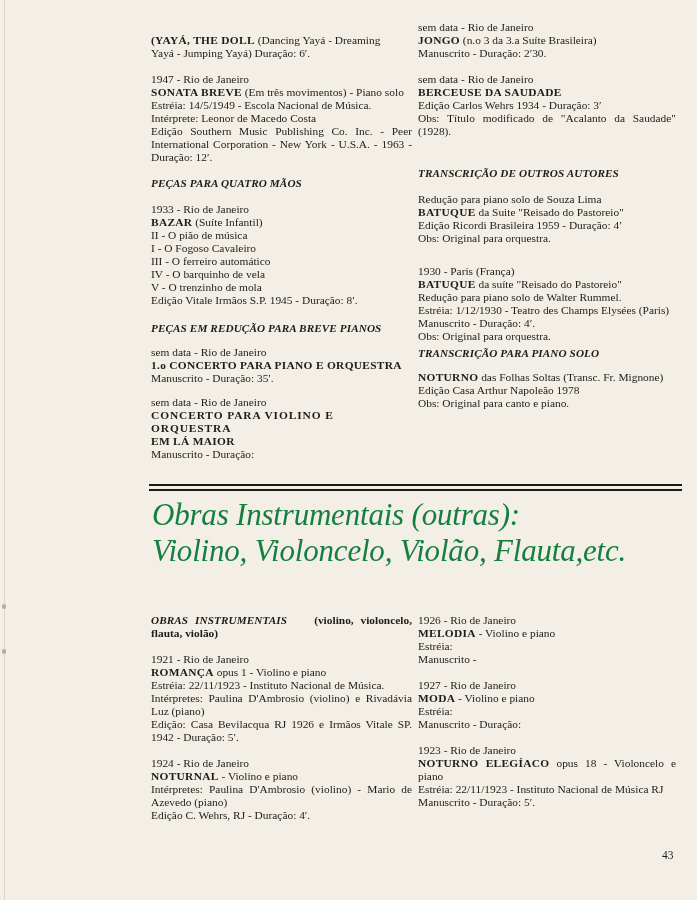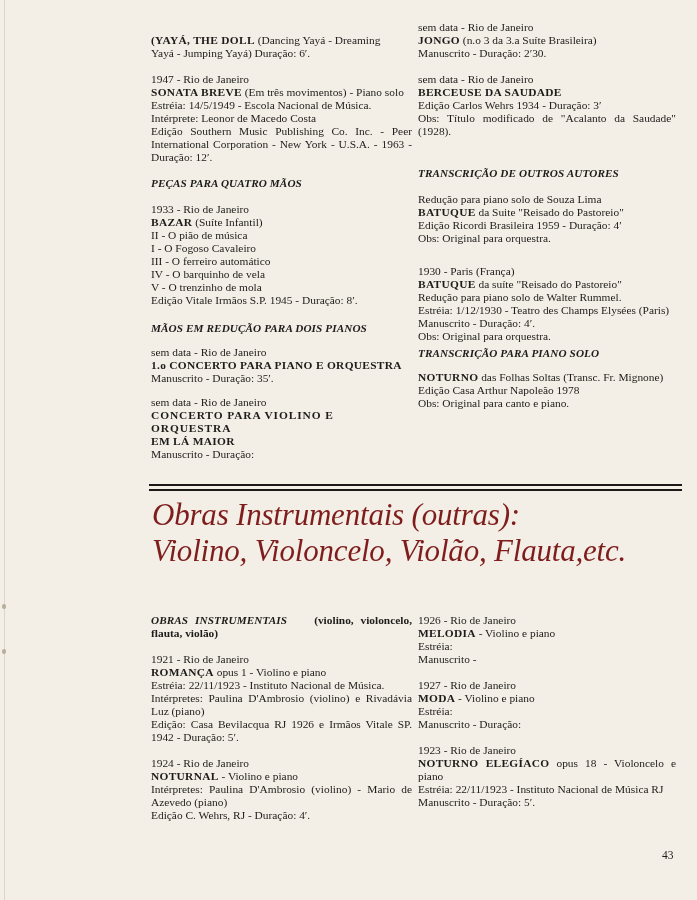--- a/index.html
+++ b/index.html
@@ -26,21 +26,21 @@
   .just { text-align: justify; text-align-last: left; }
   .b { font-weight: bold; letter-spacing: 0.3px; }
   .sec-head {
     font-style: italic; font-weight: bold; font-size: 11.2px;
     letter-spacing: 0.1px;
   }
   .big-title {
     position: absolute; left: 152px; top: 497px;
     font-family: "Liberation Serif", "DejaVu Serif", serif;
     font-style: italic; font-size: 31px; line-height: 36px;
-    color: #7f1d1d; font-weight: normal;
+    color: #15803d; font-weight: normal;
     letter-spacing: -0.2px;
   }
   .rule {
     position: absolute; left: 149px; width: 533px; background: #1c1a18;
   }
   .rule-1 { top: 484px; height: 2px; }
   .rule-2 { top: 489px; height: 2px; }
   .page-number {
     position: absolute; left: 662px; top: 849px; font-size: 11.5px;
   }
@@ -73,21 +73,21 @@
     <span class="line">1933 - Rio de Janeiro</span>
     <div><span class="b">BAZAR</span><span> (Suíte Infantil)</span></div>
     <span class="line">II - O pião de música</span>
     <span class="line">I - O Fogoso Cavaleiro</span>
     <span class="line">III - O ferreiro automático</span>
     <span class="line">IV - O barquinho de vela</span>
     <span class="line">V - O trenzinho de mola</span>
     <span class="line">Edição Vitale Irmãos S.P. 1945 - Duração: 8′.</span>
   </div>
 
-  <div class="sec-head" style="margin-top:15px;">MÃOS EM REDUÇÃO PARA DOIS PIANOS</div>
+  <div class="sec-head" style="margin-top:15px;">PEÇAS EM REDUÇÃO PARA BREVE PIANOS</div>
 
   <div class="entry" style="margin-top:11px;">
     <span class="line">sem data - Rio de Janeiro</span>
     <span class="line b">1.o CONCERTO PARA PIANO E ORQUESTRA</span>
     <span class="line">Manuscrito - Duração: 35′.</span>
   </div>
 
   <div class="entry" style="margin-top:11px;">
     <span class="line">sem data - Rio de Janeiro</span>
     <span class="line b" style="letter-spacing:0.9px;">CONCERTO PARA VIOLINO E ORQUESTRA</span>

